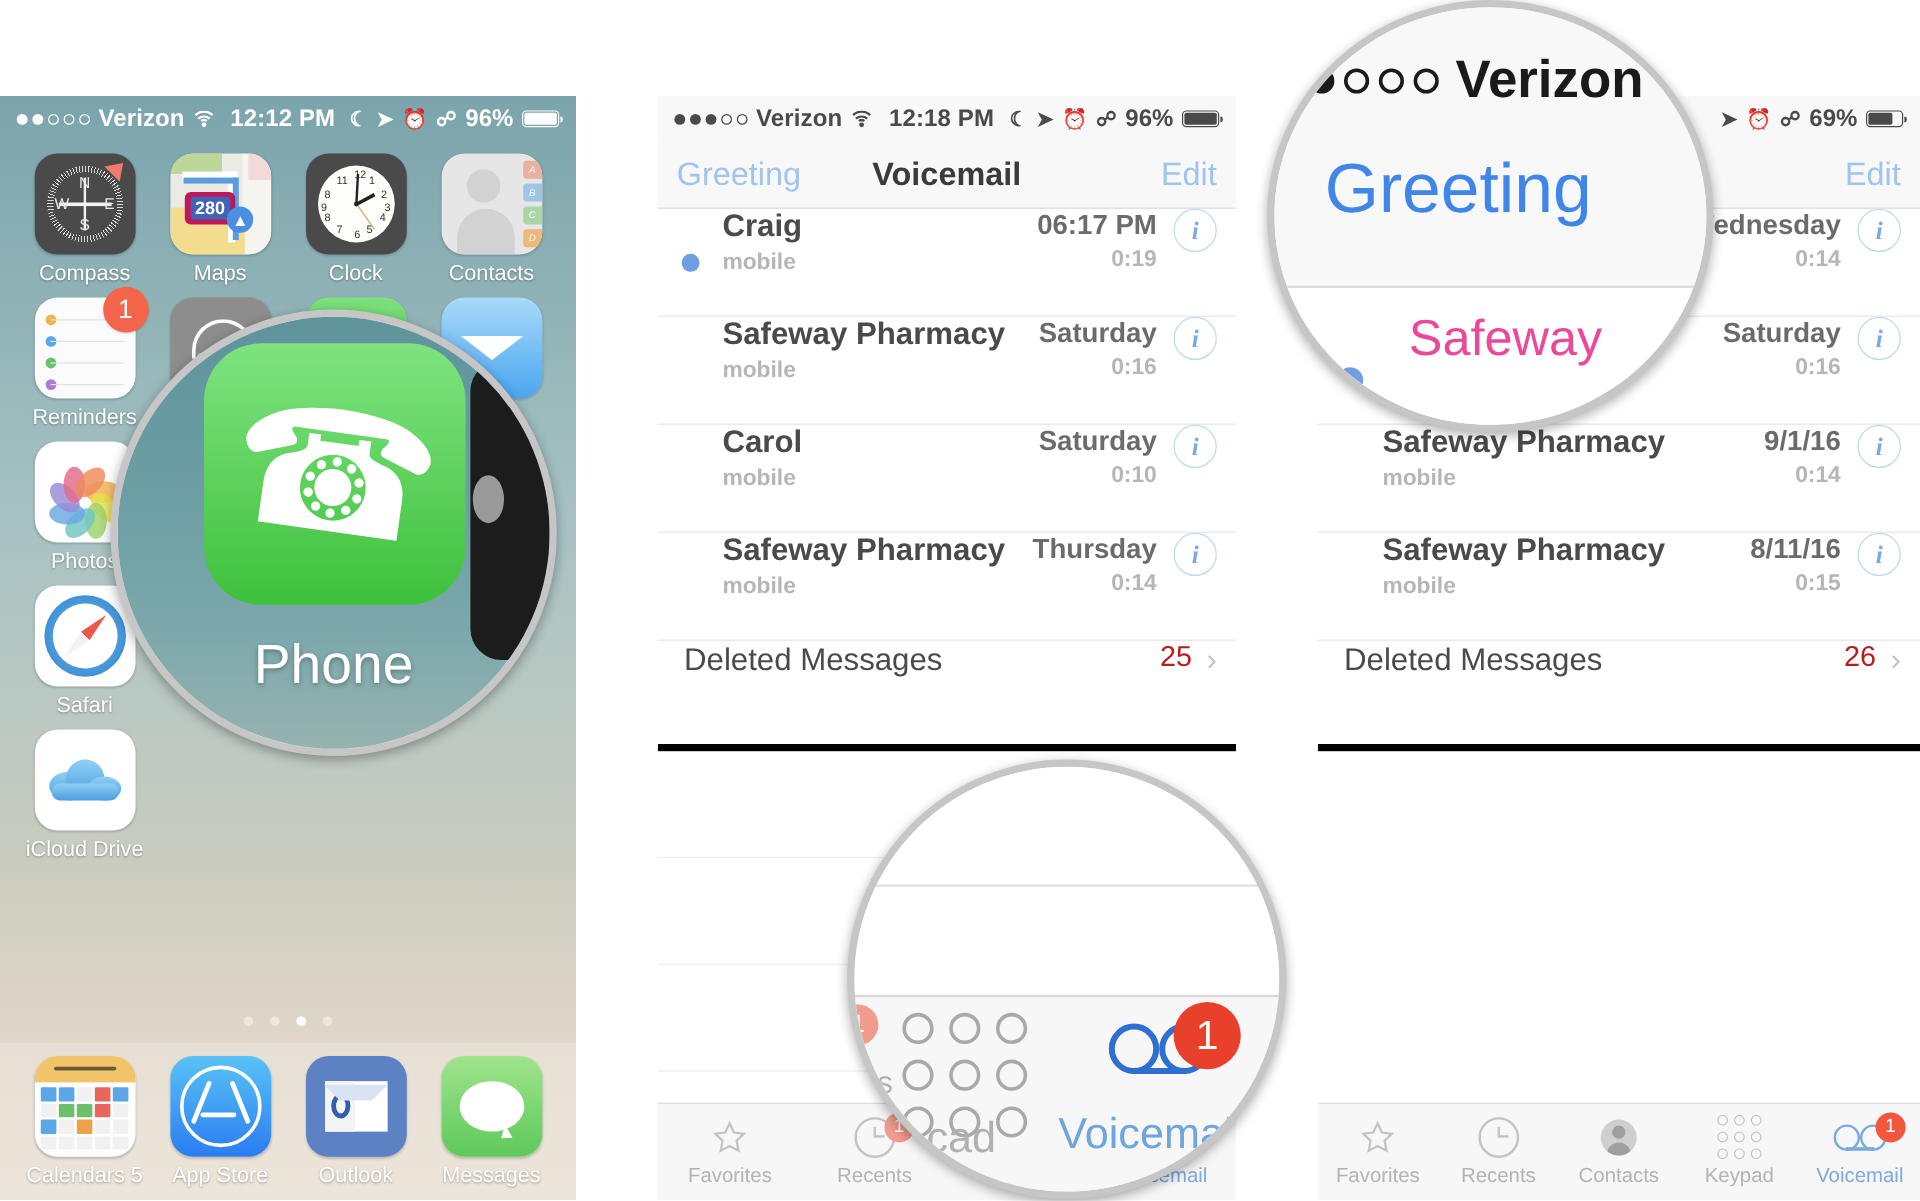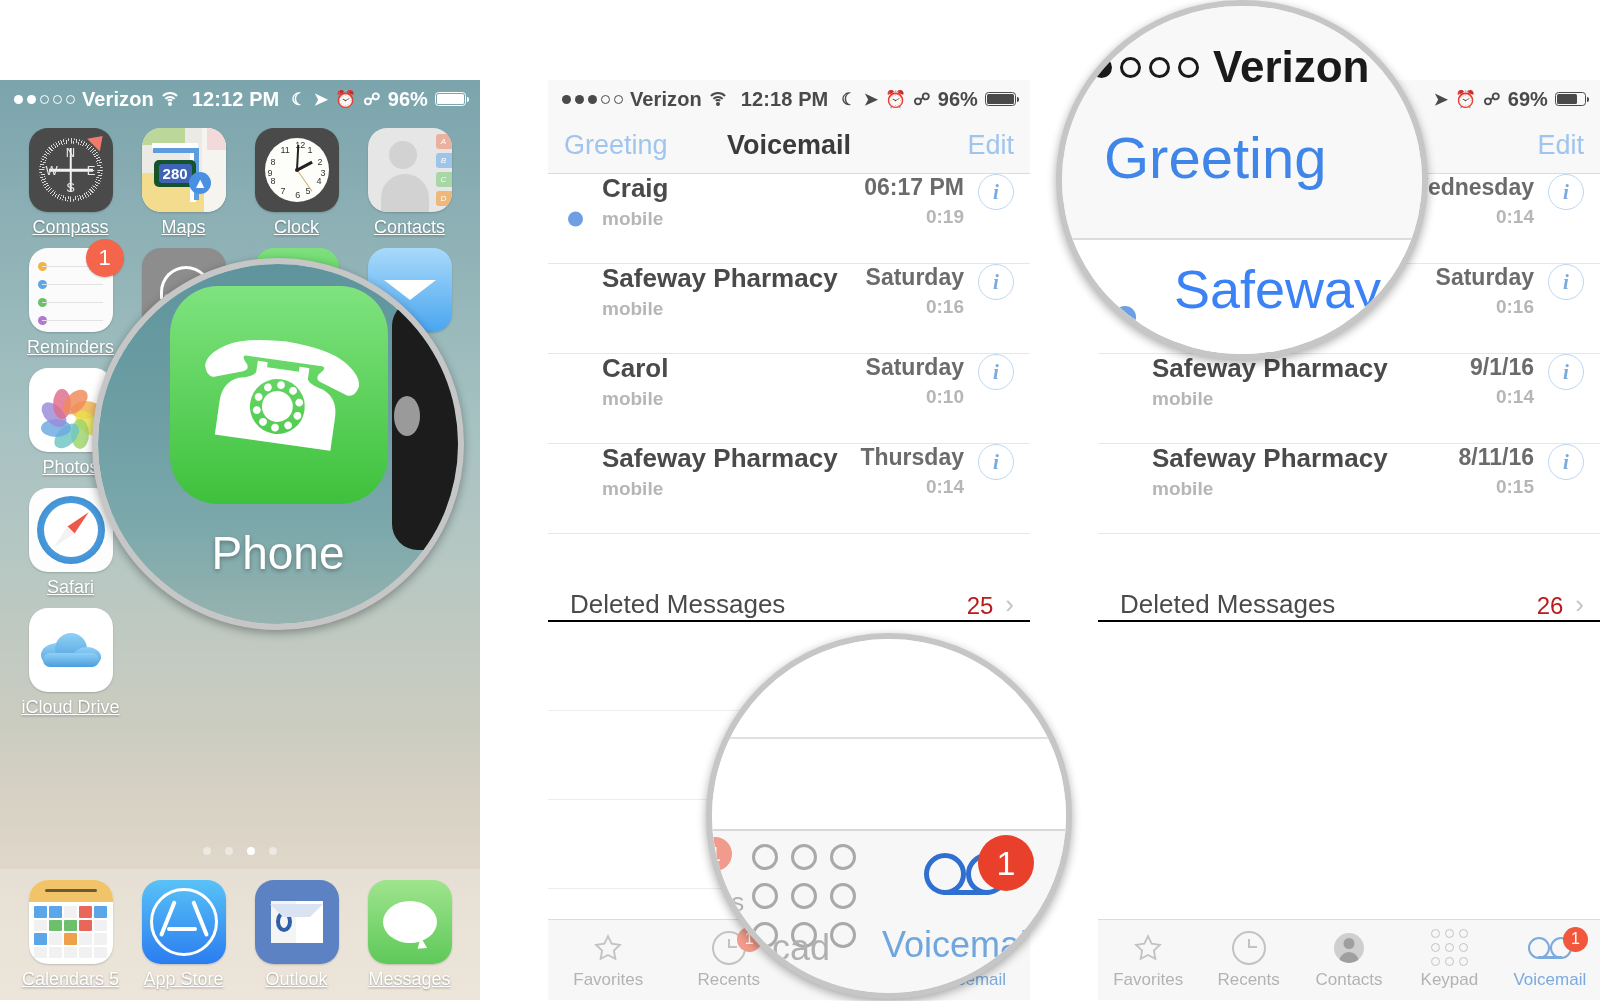--- a/index.html
+++ b/index.html
@@ -35,21 +35,21 @@
   
   #home{left:0;width:480px;}
   .wallpaper{position:absolute;inset:0;
     background:linear-gradient(180deg,#7ba4ac 0%,#8fb2b6 18%,#a7c2c2 38%,#b9c8c2 55%,#cbccc0 70%,#ded6c8 84%,#e8ded0 100%);}
   .hs-inner{position:absolute;inset:0;display:flex;flex-direction:column;}
   .hs-grid{flex:1;padding:10px 14px 0;display:flex;flex-direction:column;gap:10px;}
   .hs-row{display:flex;}
   .hs-app{width:25%;display:flex;flex-direction:column;align-items:center;gap:5px;}
   .ic{width:84px;height:84px;border-radius:19px;position:relative;overflow:hidden;
       box-shadow:0 1px 2px rgba(0,0,0,.18);}
-  .ic-label{font-size:18px;color:#fff;text-shadow:0 1px 2px rgba(0,0,0,.35);white-space:nowrap;text-decoration:underline;}
+  .ic-label{font-size:18px;color:#fff;text-shadow:0 1px 2px rgba(0,0,0,.35);white-space:nowrap;}
   .badge{position:absolute;background:#f5654b;color:#fff;border-radius:50%;
          display:flex;align-items:center;justify-content:center;font-size:22px;font-weight:500;
          width:38px;height:38px;top:-9px;right:-11px;box-shadow:0 1px 2px rgba(0,0,0,.2);z-index:4;}
   .app-wrap{position:relative;}
 
   
   .ic-compass{background:#4a4a4a;}
   .ic-compass .rose{position:absolute;inset:10px;border-radius:50%;
      background:repeating-conic-gradient(#d9d9d9 0deg 1.6deg, #4a4a4a 1.6deg 5deg);
      -webkit-mask:radial-gradient(circle, transparent 58%, #000 59%);mask:radial-gradient(circle, transparent 58%, #000 59%);}
@@ -66,21 +66,21 @@
 
   .ic-maps{background:#eceae4;}
   .ic-maps .grn{position:absolute;left:0;top:0;width:52%;height:20%;background:#bcd79a;}
   .ic-maps .pnk{position:absolute;right:0;top:0;width:22%;height:26%;background:#f2dada;}
   .ic-maps .yel{position:absolute;left:0;bottom:0;width:74%;height:46%;background:#f3dc8e;}
   .ic-maps .wh{position:absolute;right:0;top:0;width:28%;height:100%;background:#f6f4ef;}
   .ic-maps .rd1{position:absolute;left:12%;top:18%;width:55%;height:6px;background:#fff;}
   .ic-maps .rd2{position:absolute;left:58%;top:18%;width:6px;height:70%;background:#fff;}
   .ic-maps .bl1{position:absolute;left:14%;top:24%;width:52%;height:5px;background:#5e9ce0;}
   .ic-maps .bl2{position:absolute;left:63%;top:24%;width:5px;height:62%;background:#5e9ce0;}
-  .ic-maps .shield{position:absolute;left:15%;top:38%;width:42px;height:27px;background:#14532d;
+  .ic-maps .shield{position:absolute;left:15%;top:38%;width:42px;height:27px;background:#be185d;
      border-radius:5px;display:flex;align-items:center;justify-content:center;}
   .ic-maps .shield b{background:#3f63b5;color:#fff;font-size:15px;font-weight:bold;border-radius:3px;padding:1px 4px;}
   .ic-maps .pin{position:absolute;right:17%;bottom:22%;width:22px;height:22px;border-radius:50%;background:#4a90e2;
      color:#fff;font-size:14px;display:flex;align-items:center;justify-content:center;}
 
   .ic-clock{background:#4a4a4a;display:flex;align-items:center;justify-content:center;}
   .ic-clock .face{width:64px;height:64px;border-radius:50%;background:#fdfdfa;position:relative;}
   .ic-clock .face span{position:absolute;font-size:9px;color:#333;}
   .ic-clock .hh,.ic-clock .mh,.ic-clock .sh{position:absolute;left:50%;bottom:50%;transform-origin:bottom center;background:#222;}
   .ic-clock .hh{width:2.6px;height:17px;transform:translateX(-50%) rotate(62deg);}
@@ -174,22 +174,22 @@
   .unread{position:absolute;left:20px;top:50%;transform:translateY(-50%);width:15px;height:15px;border-radius:50%;background:#6f9fe3;}
   .vm-main{flex:1;padding-left:32px;}
   .vm-name{font-size:26px;color:#4a4a4a;line-height:1.15;}
   .vm-sub{font-size:19px;color:#b6b6b6;margin-top:4px;}
   .vm-meta{text-align:right;margin-right:14px;}
   .vm-time{font-size:23px;color:#6b6b6b;}
   .vm-dur{font-size:19px;color:#b6b6b6;margin-top:5px;}
   .info-i{width:34px;height:34px;border-radius:50%;border:1.7px solid #bcd7f1;
           display:flex;align-items:center;justify-content:center;font-size:21px;
           color:#7aaade;font-family:"Liberation Serif",serif;font-style:italic;flex:0 0 auto;}
-  .vm-deleted{height:86px;display:flex;align-items:flex-end;padding:0 16px 0 22px;
-              border-bottom:2px solid #000000;}
+  .vm-deleted{height:86px;display:flex;align-items:flex-start;padding:0 16px 0 22px;
+              border-bottom:6px solid #000000;}
   .vm-deleted .lbl{flex:1;font-size:26px;color:#4a4a4a;}
   .vm-deleted .cnt{font-size:24px;color:#b91c1c;margin-right:12px;}
   .chev{color:#c4c4c4;font-size:26px;}
   .vm-filler{height:88px;border-bottom:1px solid #ededed;}
 
   .tabbar{height:80px;background:#f7f7f7;border-top:1px solid #dcdcdc;display:flex;}
   .tab{flex:1;display:flex;flex-direction:column;align-items:center;justify-content:center;gap:5px;position:relative;}
   .tab-label{font-size:17px;color:#b3b3b3;}
   .tab.sel .tab-label{color:#7aaade;}
   .tab-ic{height:34px;display:flex;align-items:center;justify-content:center;position:relative;}
@@ -263,21 +263,21 @@
   #m3dots i.on{background:#1a1a1a;}
   #m3dots i.off{border:3.4px solid #1a1a1a;}
   #m3wifi{width:44px;height:33px;position:relative;color:#1a1a1a;}
   #m3wifi i{position:absolute;left:50%;transform:translateX(-50%);border:5px solid currentColor;
         border-bottom-color:transparent;border-left-color:transparent;border-right-color:transparent;border-radius:50%;}
   #m3wifi i:nth-child(1){width:42px;height:42px;top:0;}
   #m3wifi i:nth-child(2){width:26px;height:26px;top:8px;}
   #m3wifi b{position:absolute;left:50%;bottom:2px;transform:translateX(-50%);width:10px;height:10px;border-radius:50%;background:currentColor;}
   #m3greet{position:absolute;left:42px;top:118px;font-size:58px;color:#3f86e8;}
   #m3sep{position:absolute;left:0;right:0;top:232px;height:2px;background:#dcdcdc;}
-  #m3safe{position:absolute;left:112px;top:252px;font-size:54px;color:#3b82f6;white-space:nowrap;}
+  #m3safe{position:absolute;left:112px;top:252px;font-size:42px;color:#ec4899;white-space:nowrap;}
   #m3white{position:absolute;left:0;right:0;top:234px;bottom:0;background:#fff;}
   #m3dot{position:absolute;left:52px;top:300px;width:22px;height:22px;border-radius:50%;background:#6f9fe3;}
   #m3mob{position:absolute;left:50px;top:330px;font-size:16px;color:#cfcfcf;}
 </style>
 </head>
 <body>
 
 <div class="stage">
 
   <div class="panel" id="home">

